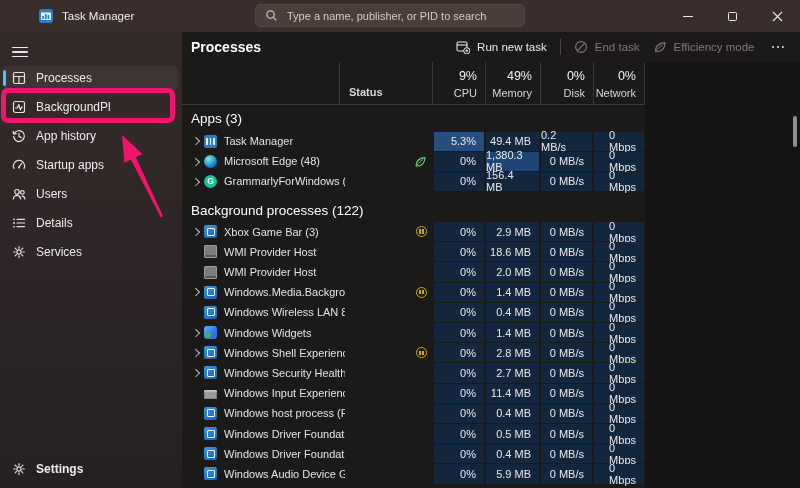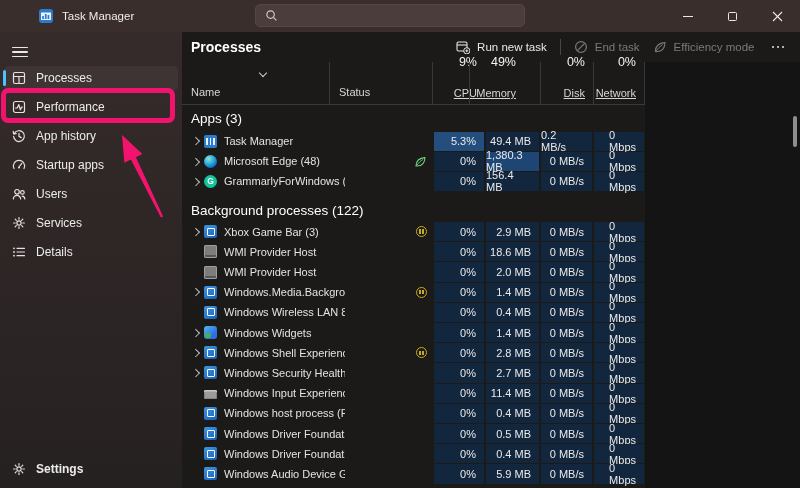--- a/index.html
+++ b/index.html
@@ -50,32 +50,32 @@
             background:none; border:none; white-space:nowrap; }
   .tb-btn.disabled { color:#7d7875; }
   .vsep { width:1px; height:16px; background:#4a4542; }
   .more-dots { display:flex; gap:2.5px; padding:0 4px; }
   .more-dots i { width:2.5px; height:2.5px; border-radius:50%; background:#e6e6e6; }
 
   
   .table-header { position:absolute; left:0; top:30px; width:463px; height:43px; border-bottom:1px solid #3a3a3a; }
   .th { position:absolute; top:0; bottom:0; border-left:1px solid #383838; }
   .th-name { left:0; width:163px; border-left:none; }
-  .th-status { left:147px; width:87px; }
+  .th-status { left:157px; width:87px;font-weight:bold; }
   .th-cpu { left:250px; width:53px; }
-  .th-mem { left:287px; width:55px; }
+  .th-mem { left:303px; width:55px; }
   .th-disk { left:358px; width:53px; }
   .th-net { left:411px; width:52px; border-right:1px solid #383838; }
   .hdr-chevron { position:absolute; top:8px; left:50%; margin-left:-4px; width:6px; height:6px;
                  border-right:1.3px solid #cfcfcf; border-bottom:1.3px solid #cfcfcf; transform:rotate(45deg); }
   .th-label { position:absolute; bottom:6px; left:9px; font-size:11px; color:#d6d6d6; }
   .th-num { display:flex; flex-direction:column; align-items:flex-end; justify-content:flex-end;
             padding:0 8px 5px 0; }
   .th-pct { font-size:12.5px; color:#f3f3f3; }
-  .th-cap { font-size:11px; color:#d6d6d6; margin-top:18px;text-decoration:underline; }
+  .th-cap { font-size:11px; color:#d6d6d6; margin-top:4px; }
 
   .right-strip { position:absolute; left:463px; right:0; top:30px; bottom:0; background:#151414; }
   .scroll-thumb { position:absolute; left:611px; top:84px; width:4px; height:31px; border-radius:2px; background:#8f8f8f; }
 
   
   .rows { position:absolute; left:0; top:73px; width:463px; bottom:0; overflow:hidden; }
   .group-label { height:26px; display:flex; align-items:center; padding-left:9px; font-size:13.5px;
                  font-weight:500; color:#fff; }
   .group-label.gap { margin-top:8px; height:22px; }
   .prow { position:relative; height:20.2px; }
@@ -135,20 +135,21 @@
       <rect x="3.2" y="7" width="1.7" height="3" fill="#2d7ccc"></rect>
       <rect x="5.9" y="5" width="1.7" height="5" fill="#2d7ccc"></rect>
       <rect x="8.6" y="6" width="1.7" height="4" fill="#2d7ccc"></rect>
     </svg>
     <div class="tb-title">Task Manager</div>
     <div class="searchbox">
       <svg width="13" height="13" viewBox="0 0 14 14">
         <circle cx="6" cy="6" r="4" stroke="#d0c8c6" stroke-width="1.3" fill="none"></circle>
         <line x1="9" y1="9" x2="12.3" y2="12.3" stroke="#d0c8c6" stroke-width="1.3"></line>
       </svg>
+      <span class="ph">Type a name, publisher, or PID to search</span>
     </div>
     <div class="win-controls">
       <div class="win-btn">
           <span class="glyph-min"></span>
         </div>
       <div class="win-btn">
           <span class="glyph-max"></span>
         </div>
       <div class="win-btn">
         <svg width="11" height="11" viewBox="0 0 11 11">
@@ -179,21 +180,21 @@
             </span>
             <span class="nav-label">Processes</span>
           </div>
           <div class="nav-item">
             <span class="nav-icon">
               <svg width="16" height="16" viewBox="0 0 16 16">
                 <rect x="2.5" y="2.5" width="11" height="11" rx="2" fill="none" stroke="#e6e2e1" stroke-width="1.2" stroke-linecap="round" stroke-linejoin="round"></rect>
                 <polyline points="4.5,9 6.3,9 7.8,5.6 9.4,10.8 10.7,8 11.5,8" fill="none" stroke="#e6e2e1" stroke-width="1.2" stroke-linecap="round" stroke-linejoin="round"></polyline>
               </svg>
             </span>
-            <span class="nav-label">Performance</span>
+            <span class="nav-label">BackgroundPl</span>
           </div>
           <div class="nav-item">
             <span class="nav-icon">
               <svg width="16" height="16" viewBox="0 0 16 16">
                 <path d="M3.2,5.6 A5.4 5.4 0 1 1 2.6,8.4" fill="none" stroke="#e6e2e1" stroke-width="1.2" stroke-linecap="round" stroke-linejoin="round"></path>
                 <polyline points="2.2,3.4 2.6,6.0 5.2,5.6" fill="none" stroke="#e6e2e1" stroke-width="1.2" stroke-linecap="round" stroke-linejoin="round"></polyline>
                 <polyline points="8,5.4 8,8.4 10.2,9.6" fill="none" stroke="#e6e2e1" stroke-width="1.2" stroke-linecap="round" stroke-linejoin="round"></polyline>
               </svg>
             </span>
             <span class="nav-label">App history</span>
@@ -211,42 +212,42 @@
           <div class="nav-item">
             <span class="nav-icon">
               <svg width="16" height="16" viewBox="0 0 16 16">
                 <circle cx="6" cy="5.8" r="2.3" fill="none" stroke="#e6e2e1" stroke-width="1.2" stroke-linecap="round" stroke-linejoin="round"></circle>
                 <path d="M2.4,13 a3.6 3.6 0 0 1 7.2,0" fill="none" stroke="#e6e2e1" stroke-width="1.2" stroke-linecap="round" stroke-linejoin="round"></path>
                 <circle cx="11.4" cy="6.4" r="1.8" fill="none" stroke="#e6e2e1" stroke-width="1.2" stroke-linecap="round" stroke-linejoin="round"></circle>
                 <path d="M11.2,10.2 a2.9 2.9 0 0 1 2.6,2.8" fill="none" stroke="#e6e2e1" stroke-width="1.2" stroke-linecap="round" stroke-linejoin="round"></path>
               </svg>
             </span>
             <span class="nav-label">Users</span>
-          </div>
-          <div class="nav-item">
-            <span class="nav-icon">
-              <svg width="16" height="16" viewBox="0 0 16 16">
-                <circle cx="8" cy="8" r="2.1" fill="none" stroke="#e6e2e1" stroke-width="1.2" stroke-linecap="round" stroke-linejoin="round"></circle>
-                <path d="M8,2.6 L8,4.2 M8,11.8 L8,13.4 M2.6,8 L4.2,8 M11.8,8 L13.4,8 M4.2,4.2 L5.3,5.3 M10.7,10.7 L11.8,11.8 M11.8,4.2 L10.7,5.3 M5.3,10.7 L4.2,11.8" fill="none" stroke="#e6e2e1" stroke-width="1.2" stroke-linecap="round" stroke-linejoin="round"></path>
-              </svg>
-            </span>
-            <span class="nav-label">Services</span>
           </div>
           <div class="nav-item">
             <span class="nav-icon">
               <svg width="16" height="16" viewBox="0 0 16 16">
                 <circle cx="3" cy="4.3" r="0.9" fill="#e6e2e1"></circle>
                 <circle cx="3" cy="8" r="0.9" fill="#e6e2e1"></circle>
                 <circle cx="3" cy="11.7" r="0.9" fill="#e6e2e1"></circle>
                 <line x1="6" y1="4.3" x2="13.5" y2="4.3" fill="none" stroke="#e6e2e1" stroke-width="1.2" stroke-linecap="round" stroke-linejoin="round"></line>
                 <line x1="6" y1="8" x2="13.5" y2="8" fill="none" stroke="#e6e2e1" stroke-width="1.2" stroke-linecap="round" stroke-linejoin="round"></line>
                 <line x1="6" y1="11.7" x2="13.5" y2="11.7" fill="none" stroke="#e6e2e1" stroke-width="1.2" stroke-linecap="round" stroke-linejoin="round"></line>
               </svg>
             </span>
             <span class="nav-label">Details</span>
+          </div>
+          <div class="nav-item">
+            <span class="nav-icon">
+              <svg width="16" height="16" viewBox="0 0 16 16">
+                <circle cx="8" cy="8" r="2.1" fill="none" stroke="#e6e2e1" stroke-width="1.2" stroke-linecap="round" stroke-linejoin="round"></circle>
+                <path d="M8,2.6 L8,4.2 M8,11.8 L8,13.4 M2.6,8 L4.2,8 M11.8,8 L13.4,8 M4.2,4.2 L5.3,5.3 M10.7,10.7 L11.8,11.8 M11.8,4.2 L10.7,5.3 M5.3,10.7 L4.2,11.8" fill="none" stroke="#e6e2e1" stroke-width="1.2" stroke-linecap="round" stroke-linejoin="round"></path>
+              </svg>
+            </span>
+            <span class="nav-label">Services</span>
           </div>
         </div>
       <div class="settings-slot" id="settings-slot">
           <div class="nav-item">
             <span class="nav-icon">
               <svg width="16" height="16" viewBox="0 0 16 16">
                 <circle cx="8" cy="8" r="2.1" fill="none" stroke="#e6e2e1" stroke-width="1.2" stroke-linecap="round" stroke-linejoin="round"></circle>
                 <path d="M8,2.6 L8,4.2 M8,11.8 L8,13.4 M2.6,8 L4.2,8 M11.8,8 L13.4,8 M4.2,4.2 L5.3,5.3 M10.7,10.7 L11.8,11.8 M11.8,4.2 L10.7,5.3 M5.3,10.7 L4.2,11.8" fill="none" stroke="#e6e2e1" stroke-width="1.2" stroke-linecap="round" stroke-linejoin="round"></path>
               </svg>
             </span>
@@ -290,24 +291,20 @@
                 <i></i>
                 <i></i>
               </span>
           </button>
         </div>
       </div>
 
       <div class="right-strip"></div>
 
       <div class="table-header">
-        <div class="th th-name">
-          <span class="hdr-chevron"></span>
-          <span class="th-label">Name</span>
-        </div>
         <div class="th th-status">
           <span class="th-label">Status</span>
         </div>
         <div class="th th-num th-cpu">
           <span class="th-pct">9%</span>
           <span class="th-cap">CPU</span>
         </div>
         <div class="th th-num th-mem">
           <span class="th-pct">49%</span>
           <span class="th-cap">Memory</span>

